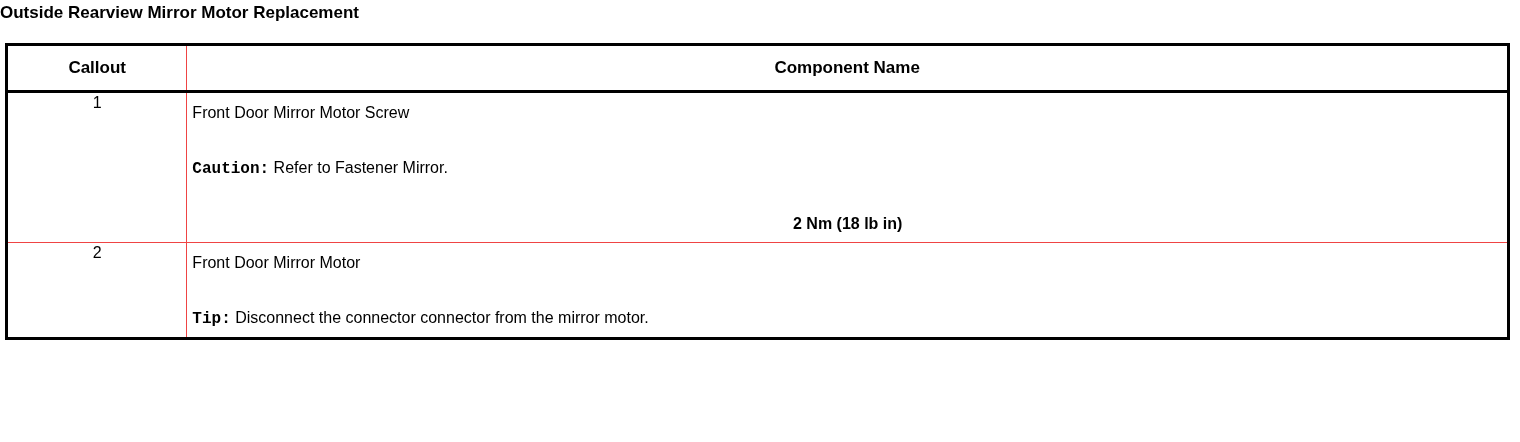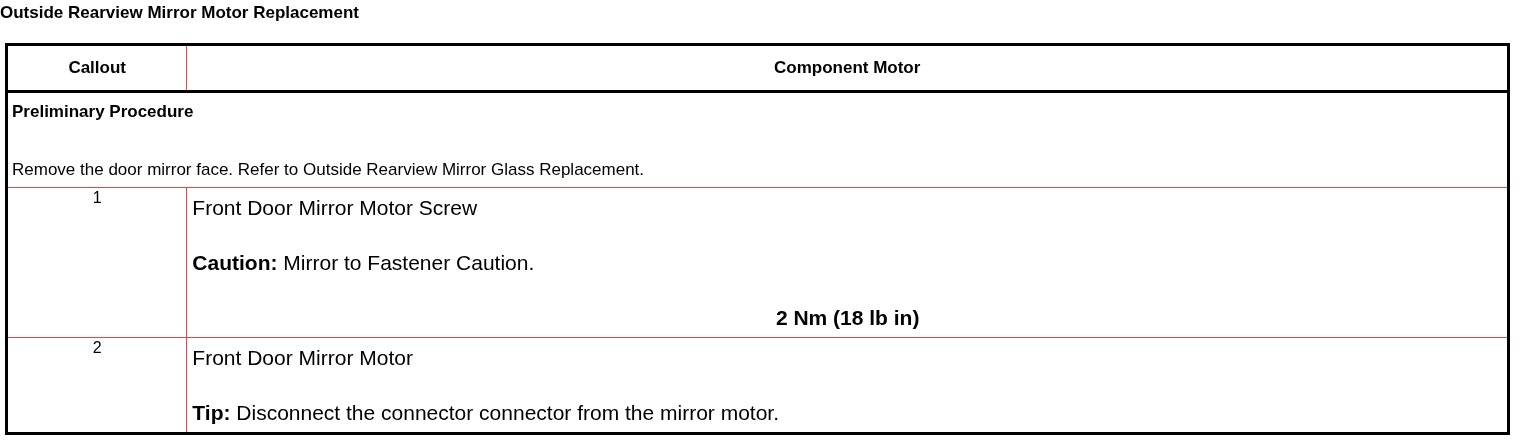--- a/index.html
+++ b/index.html
@@ -105,30 +105,31 @@
     line-height: 20px;
   }
   .name-cell {
     vertical-align: top;
     padding: 0;
   }
   .name-inner {
     padding: 9px 4px 0 5px;
   }
   .line {
-    font-size: 21px;
+    font-size: 16px;
     line-height: 22px;
     white-space: nowrap;
     margin: 0;
   }
   .line + .line {
     margin-top: 33px;
   }
   .line b {
     font-weight: bold;
+    font-family: Liberation Mono, monospace;
   }
   .line.all-bold {
     font-weight: bold;
     text-align: center;
   }
 
   .row-1 .callout-cell { height: 149px; }
   .row-2 .callout-cell { height: 94px; }
 </style>
 </head>
@@ -139,39 +140,31 @@
   <div class="doc-title">Outside Rearview Mirror Motor Replacement</div>
 
   <table class="proc-table">
     <colgroup>
       <col class="c-callout">
       <col class="c-name">
     </colgroup>
     <thead>
       <tr class="hdr-row">
         <th>Callout</th>
-        <th>Component Motor</th>
+        <th>Component Name</th>
       </tr>
     </thead>
     <tbody>
-      <tr>
-        <td class="prelim-cell" colspan="2">
-          <div class="prelim-inner">
-            <div class="prelim-title">Preliminary Procedure</div>
-            <div class="prelim-body">Remove the door mirror face. Refer to Outside Rearview Mirror Glass Replacement.</div>
-          </div>
-        </td>
-      </tr>
 
       <tr class="row-1">
         <td class="callout-cell">1</td>
         <td class="name-cell">
           <div class="name-inner">
             <div class="line">Front Door Mirror Motor Screw</div>
-            <div class="line"><b>Caution:</b><span> Mirror to Fastener Caution.</span></div>
+            <div class="line"><b>Caution:</b><span> Refer to Fastener Mirror.</span></div>
             <div class="line all-bold">2 Nm (18 lb in)</div>
           </div>
         </td>
       </tr>
 
       <tr class="row-2">
         <td class="callout-cell">2</td>
         <td class="name-cell">
           <div class="name-inner">
             <div class="line">Front Door Mirror Motor</div>

